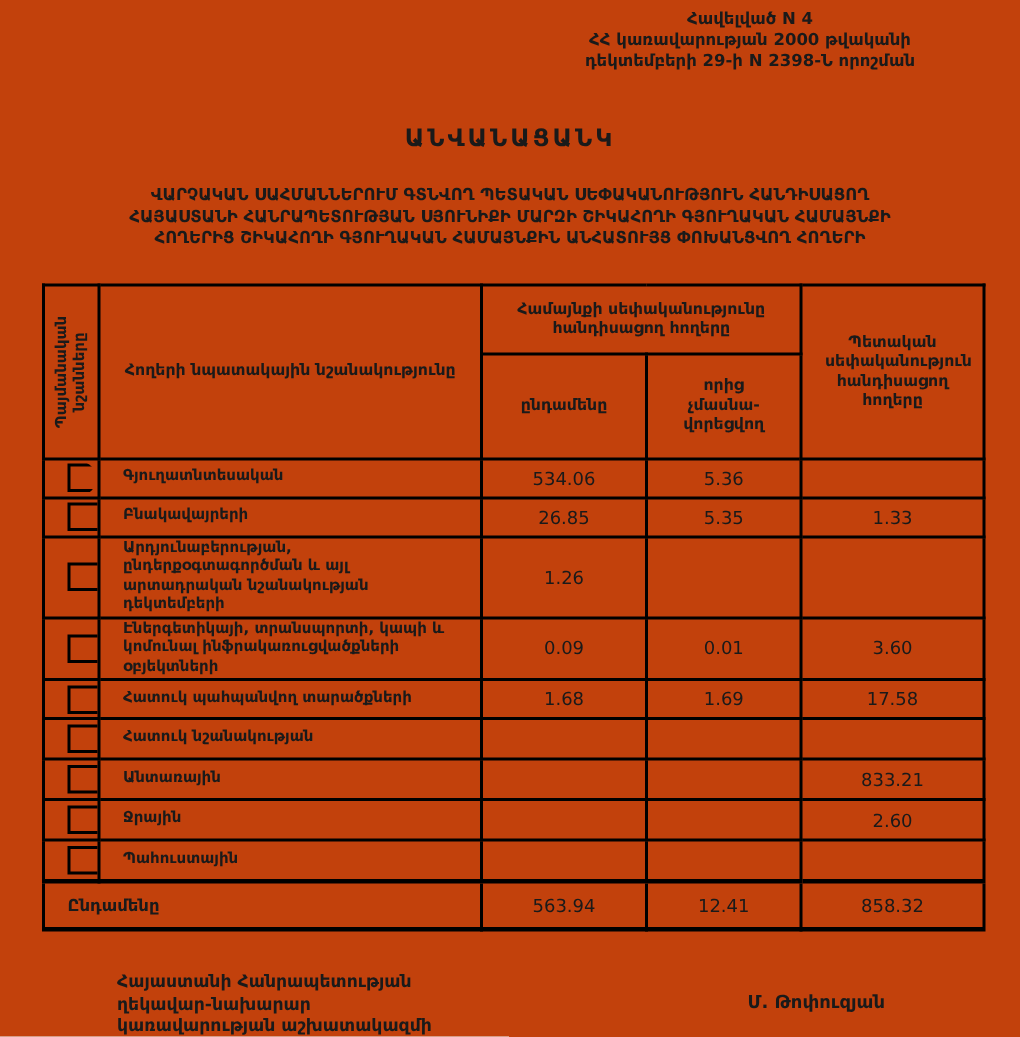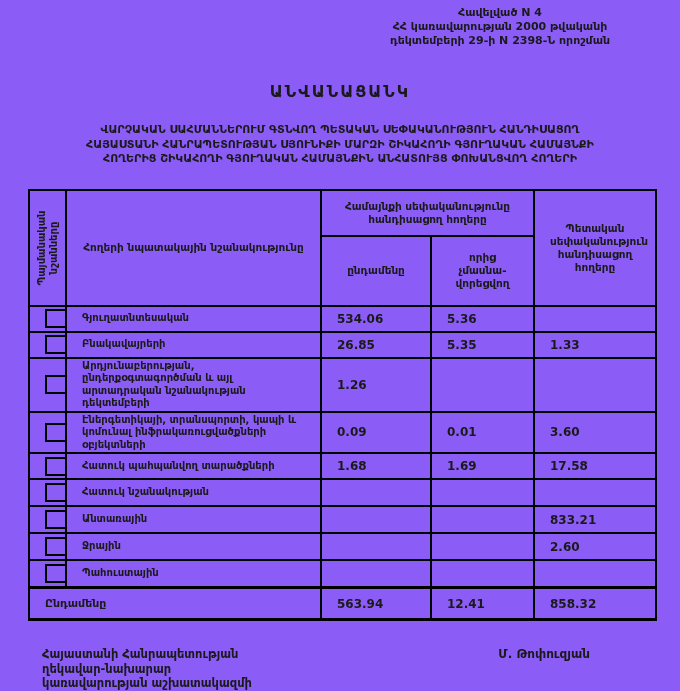--- a/index.html
+++ b/index.html
@@ -1,21 +1,21 @@
 <!DOCTYPE html>
 <html><head>
 <meta charset="utf-8">
 <style>
   html,body { margin:0; padding:0; background:#e8e8e8; }
   .page {
     position: relative;
     width: 680px;
     height: 691px;
     margin: 0 auto;
-    background: #8b5cf6;
+    background: #c2410c;
     color: #1a1a1a;
     font-family: "DejaVu Sans", sans-serif;
     overflow: hidden;
   }
   
   .appendix {
     padding-top: 6px;
     margin-left: 330px;
     width: 340px;
     text-align: center;
@@ -78,47 +78,49 @@
   td.lbl {
     font-weight: bold;
     font-size: 10px;
     line-height: 12.5px;
     text-align: left;
     vertical-align: middle;
     padding-left: 4px;
   }
   td.num {
     font-size: 12px;
+    text-align: center;
     vertical-align: middle;
-    font-weight: bold;
-  }
-  tbody tr.r1 td { height: 22px; }
+    font-weight: normal;
+  }
+  tbody tr.r1 td { height: 22px; border-radius: 12px; }
   tbody tr.r2 td { height: 22px; }
   tbody tr.r3 td { height: 38px; }
   tbody tr.r4 td { height: 32px; }
   tbody tr.r5 td { height: 22px; }
   tbody tr.r6 td { height: 23px; }
   tbody tr.r7 td { height: 23px; }
   tbody tr.r8 td { height: 23px; margin-left: 32px; }
   tbody tr.r9 td { height: 23px; }
   tr.total-row td { height: 27px; border-top-width: 3px; }
   td.total-lbl {
     font-weight: bold;
     font-size: 11px;
     padding-left: 75px;
     vertical-align: middle;
   }
   
   .footer {
     margin-top: 26px;
     display: flex;
     justify-content: space-between;
-    align-items: flex-start;
+    align-items: center;
     padding-left: 42px;
     padding-right: 90px;
+    margin-left: 36px;
   }
   .footer-left {
     font-weight: bold;
     font-size: 11.5px;
     line-height: 14.5px;
   }
   .signature {
     font-weight: bold;
     font-size: 12px;
     padding-bottom: 2px;

